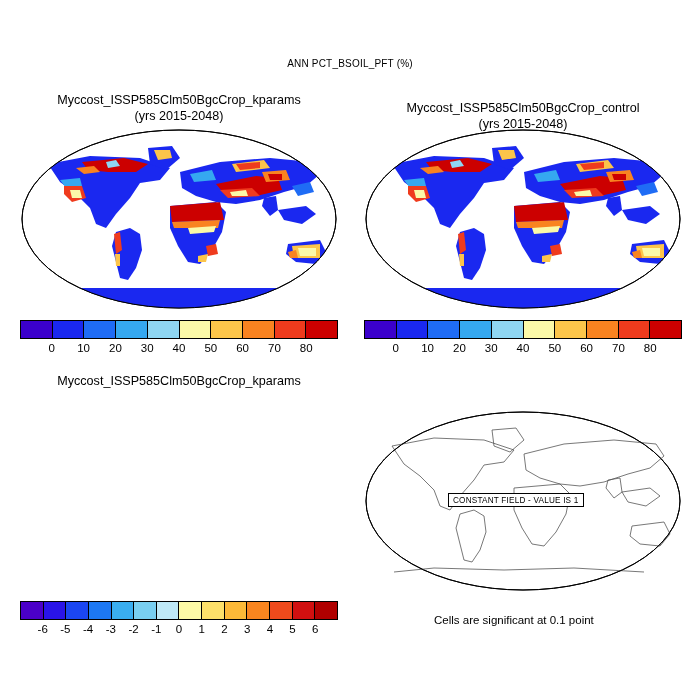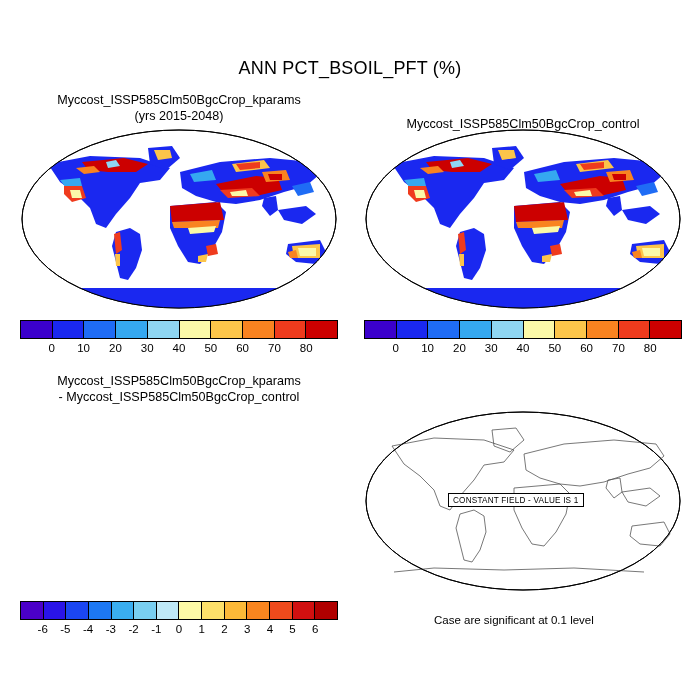--- a/index.html
+++ b/index.html
@@ -19,21 +19,21 @@
     position: relative;
     width: 700px;
     height: 700px;
   }
   .main-title {
     position: absolute;
     top: 58px;
     left: 0;
     width: 700px;
     text-align: center;
-    font-size: 18px;
+    font-size: 10px;
     letter-spacing: 0.2px;
   }
   .panel-title {
     position: absolute;
     text-align: center;
     font-size: 12.6px;
     line-height: 16px;
     white-space: nowrap;
   }
   .panel {
@@ -172,21 +172,21 @@
       <span style="left:30%">20</span>
       <span style="left:40%">30</span>
       <span style="left:50%">40</span>
       <span style="left:60%">50</span>
       <span style="left:70%">60</span>
       <span style="left:80%">70</span>
       <span style="left:90%">80</span>
     </div>
   </div>
 
-  <div class="panel-title" style="top:100px; left:358px; width:330px;margin-top:16px;">
+  <div class="panel-title" style="top:100px; left:358px; width:330px;">
     <div>Myccost_ISSP585Clm50BgcCrop_control</div>
     <div>(yrs 2015-2048)</div>
   </div>
 
   <div class="panel" style="top:128px; left:364px; width:318px; height:182px;">
     <svg width="318" height="182" viewBox="0 0 318 182">
       <defs>
         <clipPath id="globeClipB">
           <ellipse cx="159" cy="91" rx="157" ry="89"></ellipse>
         </clipPath>
@@ -254,21 +254,20 @@
       <span style="left:50%">40</span>
       <span style="left:60%">50</span>
       <span style="left:70%">60</span>
       <span style="left:80%">70</span>
       <span style="left:90%">80</span>
     </div>
   </div>
 
   <div class="panel-title" style="top:373px; left:14px; width:330px;">
     <div>Myccost_ISSP585Clm50BgcCrop_kparams</div>
-    <div>- Myccost_ISSP585Clm50BgcCrop_control</div>
   </div>
 
 
   <div class="cbar" style="top:601px; left:20px; width:318px;">
     <div class="cbar-swatches">
       <div style="background:#4b00c8"></div>
       <div style="background:#2a14e8"></div>
       <div style="background:#1b46f2"></div>
       <div style="background:#1d78f3"></div>
       <div style="background:#3aaef0"></div>
@@ -312,15 +311,15 @@
         <path d="M244,70 L256,68 L258,82 L250,88 L242,78 Z"></path>
         <path d="M258,82 L286,78 L296,86 L282,96 L264,92 Z"></path>
         <path d="M268,116 L300,112 L306,124 L296,136 L276,134 L266,126 Z"></path>
         <path d="M30,162 L70,158 L140,160 L210,158 L280,162"></path>
       </g>
       <ellipse cx="159" cy="91" rx="157" ry="89" fill="none" stroke="#000000" stroke-width="1"></ellipse>
     </svg>
     <div class="const-field" style="top:83px; left:84px;">CONSTANT FIELD - VALUE IS 1</div>
   </div>
 
-  <div class="note" style="top:614px; left:434px;">Case are significant at 0.1 level</div>
+  <div class="note" style="top:614px; left:434px;">Cells are significant at 0.1 point</div>
 
 </div>
 
 </body></html>

